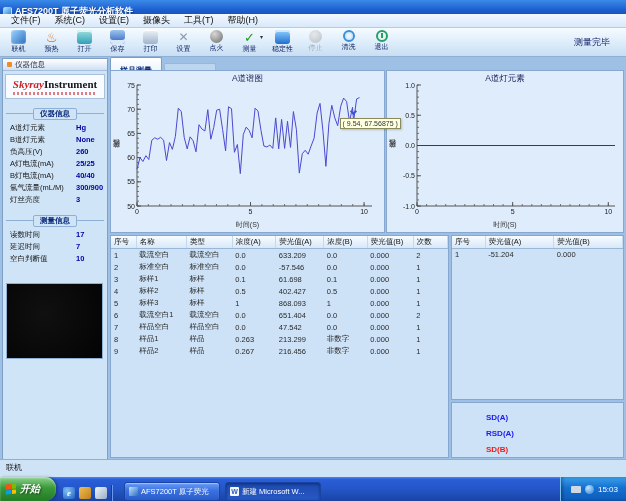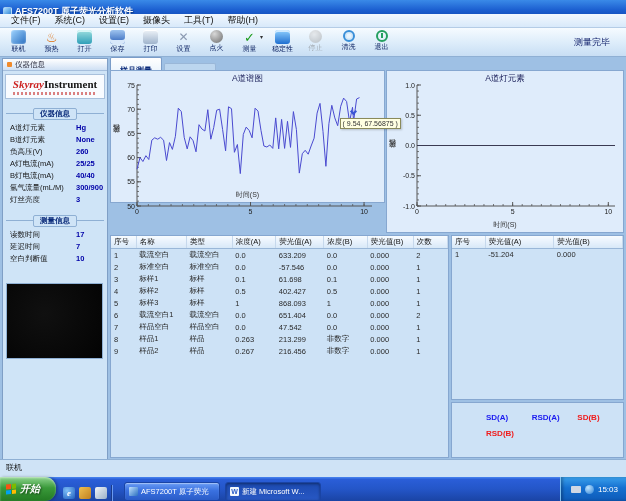--- a/index.html
+++ b/index.html
@@ -70,21 +70,21 @@
 
   
   .tabbar{position:absolute;left:110px;top:57px;height:13px;display:flex;gap:2px;font-size:8px;}
   .tab{padding:12px 9px;display:flex;align-items:center;border-radius:2px 2px 0 0;cursor:default;text-decoration:underline;}
   .tab.active{background:linear-gradient(180deg,#ffffff,#dcebfa);border:1px solid #7a9cc8;border-bottom:none;
     color:#0a2a7a;font-weight:bold;}
   .tab.inactive{background:#bcd6ef;border:1px solid #9ab7d8;border-bottom:none;color:#6b6b4a;margin-top:6px;}
 
   
   .chart-panel{position:absolute;background:#dfecfb;border:1px solid #86a7d0;}
-  #chartA{left:110px;top:70px;width:275px;height:133px;padding-left:16px;}
+  #chartA{left:110px;top:70px;width:275px;height:163px;padding-left:16px;}
   #chartB{left:386px;top:70px;width:238px;height:163px;}
   .chart-title{position:absolute;top:2px;left:0;width:100%;text-align:center;font-size:8.5px;color:#20255e;}
   .chart-ylabel{position:absolute;left:1px;top:50%;transform:translateY(-50%) rotate(180deg);
     writing-mode:vertical-rl;font-size:7px;color:#333;letter-spacing:1px;}
   .chart-xlabel{position:absolute;bottom:2px;left:0;width:100%;text-align:center;font-size:7px;color:#333;}
   .chart-tooltip{position:absolute;background:#ffffe1;border:1px solid #8a8a5a;font-size:7px;
     padding:0 2px;line-height:9px;white-space:nowrap;box-shadow:1px 1px 2px #00000033;color:#333;z-index:5;}
   .point-marker{position:absolute;width:5px;height:5px;border-left:2px solid #3a56d4;border-bottom:2px solid #3a56d4;
     transform:rotate(-45deg);z-index:5;}
 
@@ -96,21 +96,21 @@
   table.grid th{background:linear-gradient(180deg,#f7fbff,#d8e8f8);border-bottom:1px solid #9ab7d8;
     border-right:1px solid #c6d8ec;font-weight:normal;text-align:left;padding:1px 3px;height:12px;color:#101010;
     white-space:nowrap;overflow:hidden;}
   table.grid td{padding:1px 3px;height:12px;color:#2a2a2a;white-space:nowrap;overflow:hidden;}
   td.c-name{color:#0a8a0a;}
   td.c-red{color:#e60000;}
 
   
   .stats-panel{position:absolute;left:451px;top:402px;width:173px;height:56px;
     background:#cde2f6;border:1px solid #86a7d0;padding-top:10px;}
-  .stats-grid{display:grid;grid-template-columns:1fr 1fr 1fr;row-gap:7px;padding-left:34px;
+  .stats-grid{display:grid;grid-template-columns:1fr;row-gap:7px;padding-left:34px;
     font-size:8px;font-weight:bold;}
   .stat-blue{color:#1a1af0;}
   .stat-red{color:#f01a1a;}
 
   
   .statusbar{position:absolute;left:0;top:459px;width:626px;height:18px;background:#cfe3f6;
     border-top:1px solid #8fb0d4;font-size:8px;color:#111;display:flex;align-items:flex-start;padding:2px 6px;}
 
   
   .taskbar{position:absolute;left:0;bottom:0;width:626px;height:24px;

